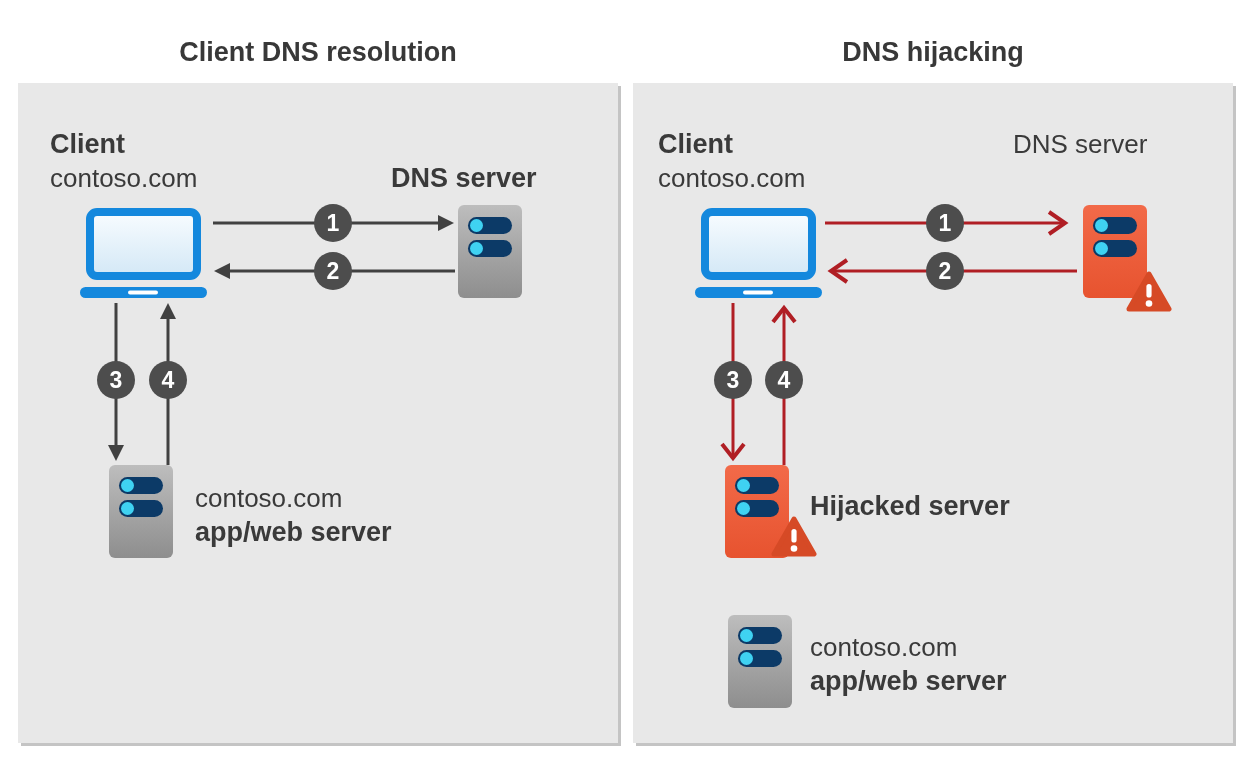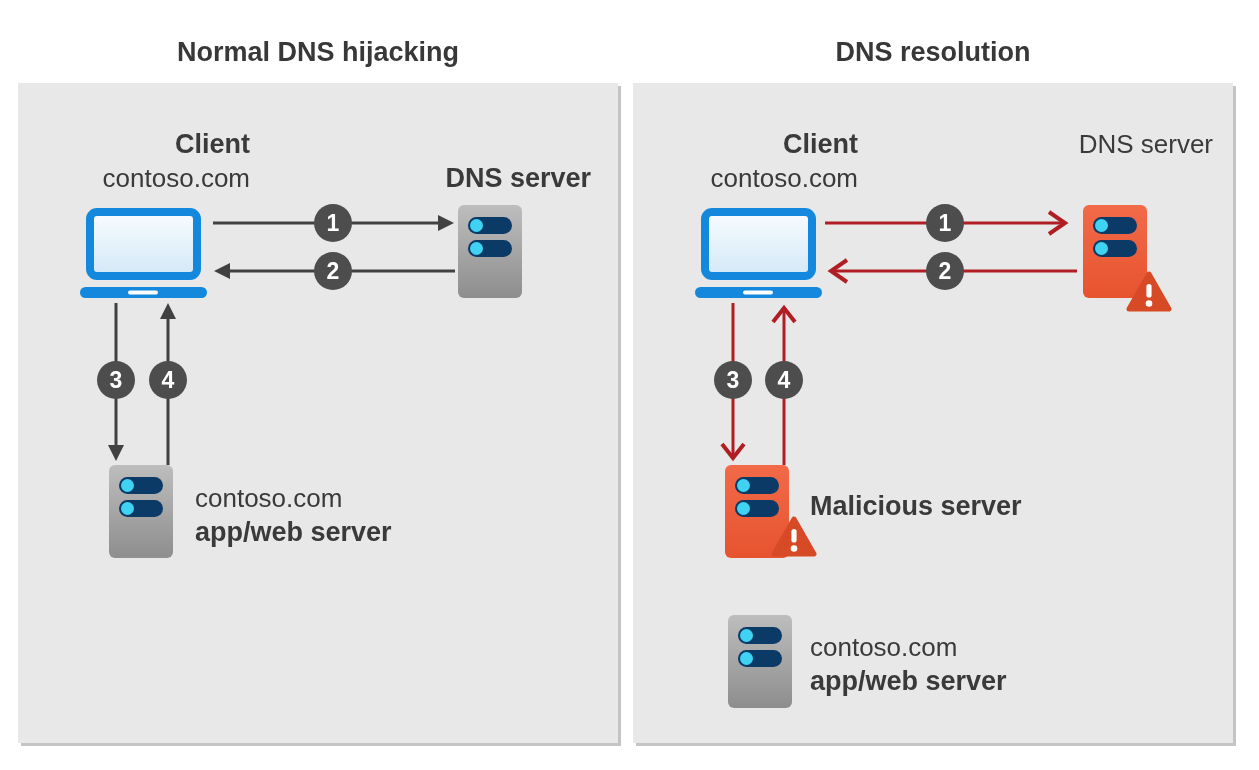--- a/index.html
+++ b/index.html
@@ -14,21 +14,21 @@
   .panel-title.lt{left:18px;}
   .panel-title.rt{left:633px;}
   .panel{
     position:absolute;top:83px;width:600px;height:660px;background:#e8e8e8;
     box-shadow:3px 3px 0 0 #c4c4c4;
   }
   .panel.lt{left:18px;}
   .panel.rt{left:633px;}
   .lbl{position:absolute;font-size:26px;line-height:34px;color:#3a3a3a;}
   .lbl .b{font-weight:bold;font-size:27px;}
-  .center{text-align:right;}
+  .center{text-align:left;}
   .abs{position:absolute;}
   .arrows{position:absolute;left:0;top:0;width:600px;height:660px;pointer-events:none;}
   .badge{
     position:absolute;width:38px;height:38px;border-radius:50%;
     background:#4d4d4d;color:#ffffff;font-size:23px;font-weight:bold;
     display:flex;align-items:center;justify-content:center;
   }
   
   .lt .b1{left:296px;top:121px;} .lt .b2{left:296px;top:169px;}
   .lt .b3{left:79px;top:278px;}  .lt .b4{left:131px;top:278px;}
@@ -51,22 +51,22 @@
     </linearGradient>
     <linearGradient id="gradOrange" x1="0" y1="0" x2="0" y2="1">
       <stop offset="0" stop-color="#f26a49"></stop>
         <stop offset="1" stop-color="#e7532f"></stop>
     </linearGradient>
   </defs>
 </svg>
 
 <div class="page">
 
-  <div class="panel-title lt">Normal DNS hijacking</div>
-  <div class="panel-title rt">DNS resolution</div>
+  <div class="panel-title lt">Client DNS resolution</div>
+  <div class="panel-title rt">DNS hijacking</div>
 
   <div class="panel lt">
 
     <div class="lbl center" style="left:32px;top:44px;width:200px;">
       <div class="b">Client</div>
       <div>contoso.com</div>
     </div>
 
     <div class="lbl center" style="left:373px;top:78px;width:200px;">
       <div class="b">DNS server</div>
@@ -175,21 +175,21 @@
       <circle cx="18.5" cy="43.5" r="6.5" fill="#3fd2f2"></circle>
     </svg>
 
     <svg class="abs" style="left:138px;top:432px;" width="46" height="44" viewBox="0 0 46 44">
       <path d="M23 4 L43 39 L3 39 Z" fill="#d64a26" stroke="#d64a26" stroke-width="5" stroke-linejoin="round"></path>
       <rect x="20.4" y="14" width="5.2" height="13.5" rx="2.6" fill="#ffffff"></rect>
       <circle cx="23" cy="33.5" r="3.3" fill="#ffffff"></circle>
     </svg>
 
     <div class="lbl" style="left:177px;top:406px;">
-      <div class="b">Malicious server</div>
+      <div class="b">Hijacked server</div>
     </div>
 
     <svg class="abs" style="left:95px;top:532px;" width="64" height="93" viewBox="0 0 64 93">
       <rect width="64" height="93" rx="6" fill="url(#gradGray)"></rect>
       <rect x="10" y="12" width="44" height="17" rx="8.5" fill="#0c3a67"></rect>
       <circle cx="18.5" cy="20.5" r="6.5" fill="#3fd2f2"></circle>
       <rect x="10" y="35" width="44" height="17" rx="8.5" fill="#0c3a67"></rect>
       <circle cx="18.5" cy="43.5" r="6.5" fill="#3fd2f2"></circle>
     </svg>
 

